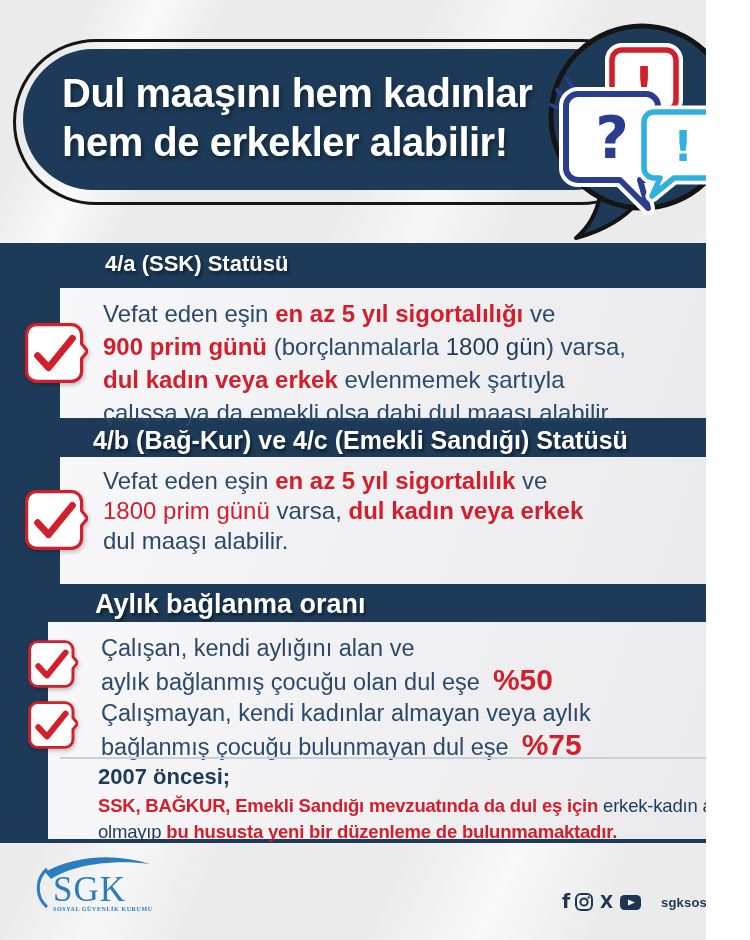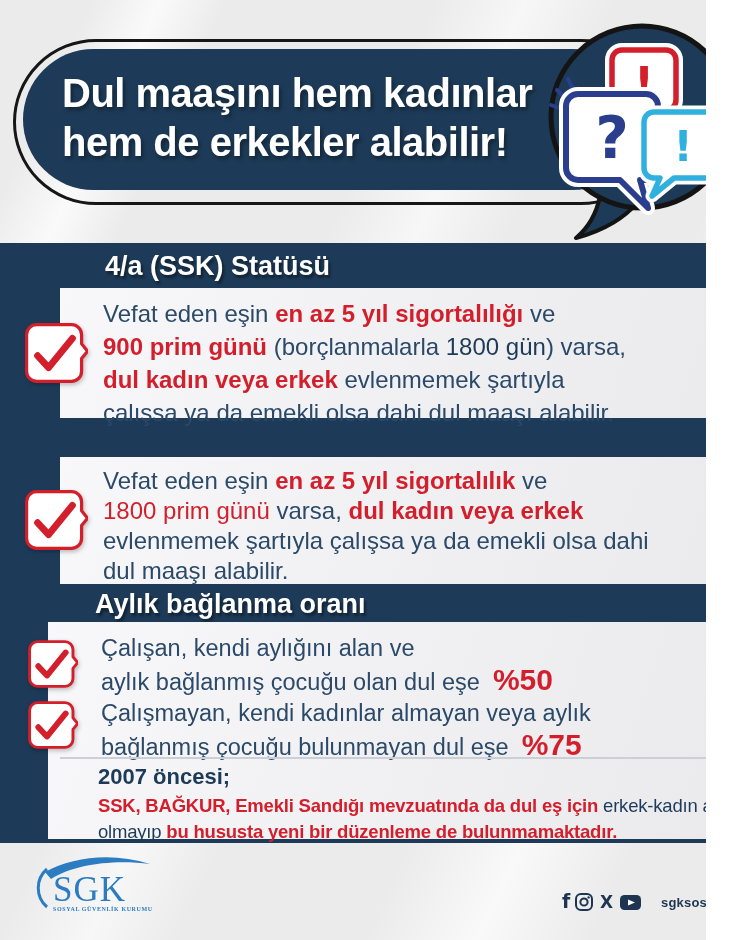--- a/index.html
+++ b/index.html
@@ -21,21 +21,21 @@
       linear-gradient(115deg, rgba(255,255,255,0) 70%, rgba(255,255,255,.7) 80%, rgba(255,255,255,0) 90%);
     pointer-events:none;}
   
   .ring{position:absolute;left:13px;top:39px;width:645px;height:160px;border:3.5px solid #161616;border-radius:85px;background:transparent;}
   .pill{position:absolute;left:23px;top:49px;width:620px;height:141px;border-radius:72px;background:var(--navy);}
   .banner-text{position:absolute;left:62px;top:69px;color:#fff;font-weight:700;font-size:40px;line-height:49px;letter-spacing:-.5px;text-shadow:2px 3px 4px rgba(0,0,0,.4);}
   .bubble-svg{position:absolute;left:536px;top:20px;width:216px;height:220px;}
   
   .panel{position:absolute;left:0;top:243px;width:750px;height:600px;background:var(--navy);}
   .sec-header{position:absolute;color:#fff;font-weight:700;text-shadow:2px 3px 3px rgba(0,0,0,.45);white-space:nowrap;}
-  .h1{left:105px;top:251px;font-size:27px;}
+  .h1{left:105px;top:251px;font-size:22px;}
   .h2{left:93px;top:426px;font-size:25px;}
   .h3{left:95px;top:589px;font-size:27px;}
   .card{position:absolute;background:linear-gradient(108deg,#f8f8fa 0%,#f1f1f3 45%,#eaeaed 100%);}
   .box1{left:60px;top:288px;width:685px;height:130px;}
   .box2{left:60px;top:457px;width:685px;height:127px;}
   .box3{left:48px;top:622px;width:697px;height:217px;}
   .body-text{position:absolute;color:var(--ink);font-size:24px;white-space:nowrap;}
   .bt1{left:103px;top:297px;line-height:33px;}
   .bt2{left:103px;top:466px;line-height:30px;}
   .item-text{position:absolute;color:var(--ink);font-size:23.5px;line-height:31px;white-space:nowrap;}
@@ -103,25 +103,25 @@
 
   <div class="sec-header h1">4/a (SSK) Statüsü</div>
   <div class="card box1"></div>
   <div class="body-text bt1">
     <div><span class="sg">Vefat eden eşin </span><span class="sg rb">en az 5 yıl sigortalılığı</span><span class="sg"> ve</span></div>
     <div><span class="sg rb">900 prim günü</span><span class="sg"> (borçlanmalarla </span><span class="sg nb">1800 gün</span><span class="sg">) varsa,</span></div>
     <div><span class="sg rb">dul kadın veya erkek</span><span class="sg"> evlenmemek şartıyla</span></div>
     <div><span class="sg">çalışsa ya da emekli olsa dahi dul maaşı alabilir.</span></div>
   </div>
 
+  <div class="sec-header h2">4/b (Bağ-Kur) ve 4/c (Emekli Sandığı) Statüsü</div>
   <div class="card box2"></div>
   <div class="body-text bt2">
     <div><span class="sg">Vefat eden eşin </span><span class="sg rb">en az 5 yıl sigortalılık</span><span class="sg"> ve</span></div>
     <div><span class="sg r">1800 prim günü</span><span class="sg"> varsa, </span><span class="sg rb">dul kadın veya erkek</span></div>
-    <div><span class="sg">evlenmemek şartıyla çalışsa ya da emekli olsa dahi</span></div>
     <div><span class="sg">dul maaşı alabilir.</span></div>
   </div>
 
   <div class="sec-header h3">Aylık bağlanma oranı</div>
   <div class="card box3"></div>
   <div class="item-text it1">
     <div>Çalışan, kendi aylığını alan ve</div>
     <div><span class="sg">aylık bağlanmış çocuğu olan dul eşe  </span><span class="pct">%50</span></div>
   </div>
   <div class="item-text it2">

